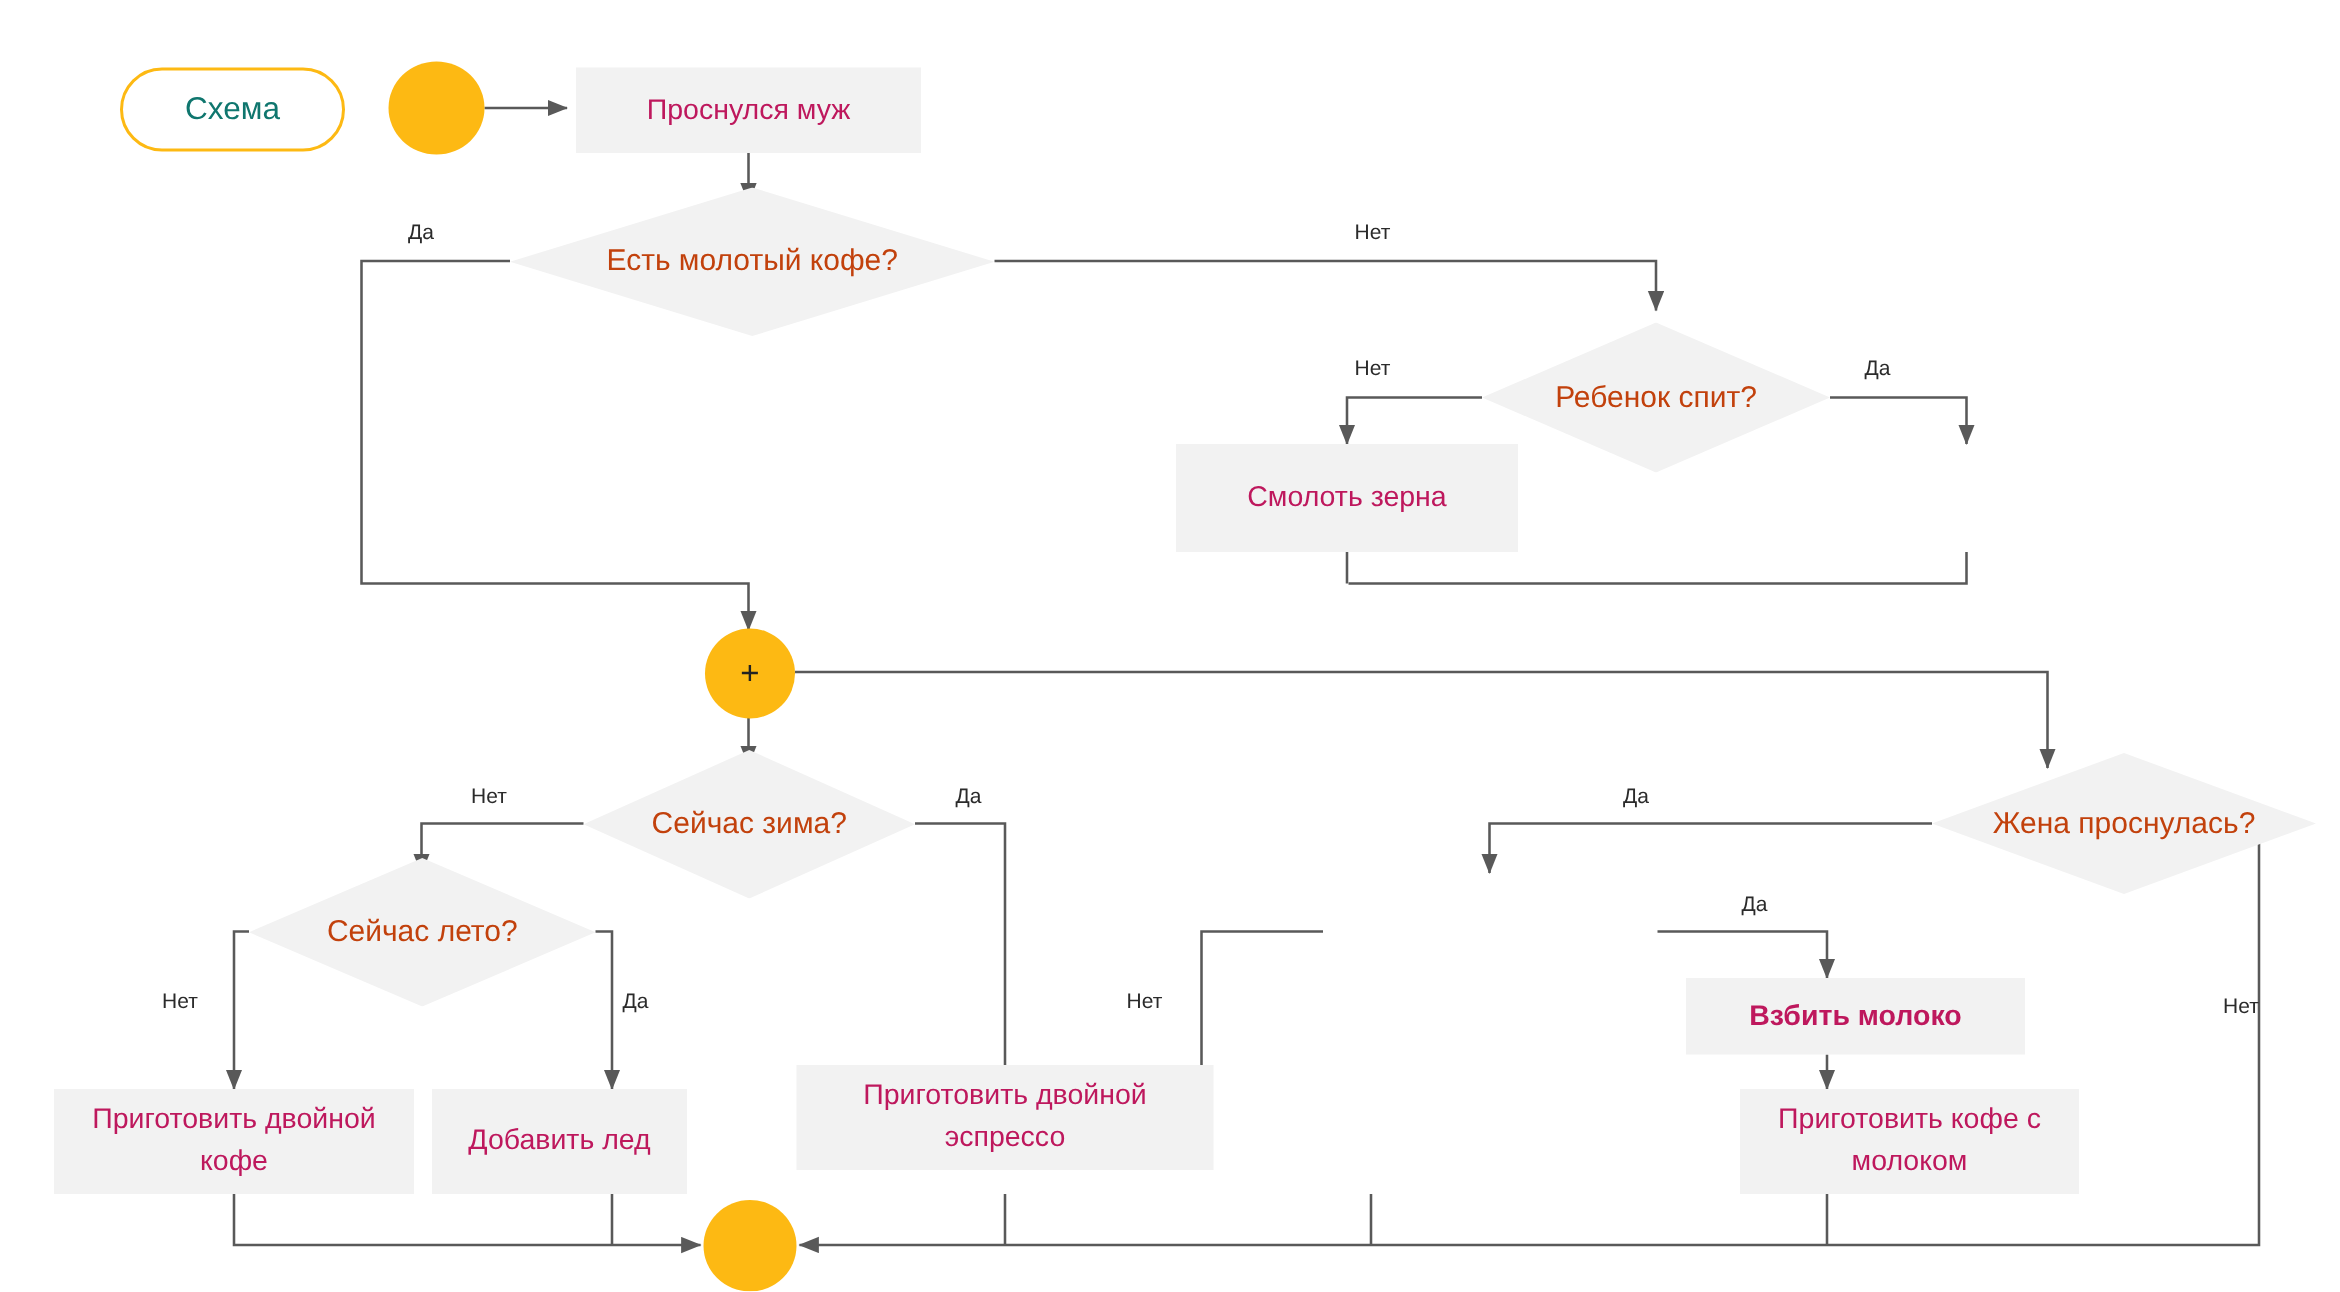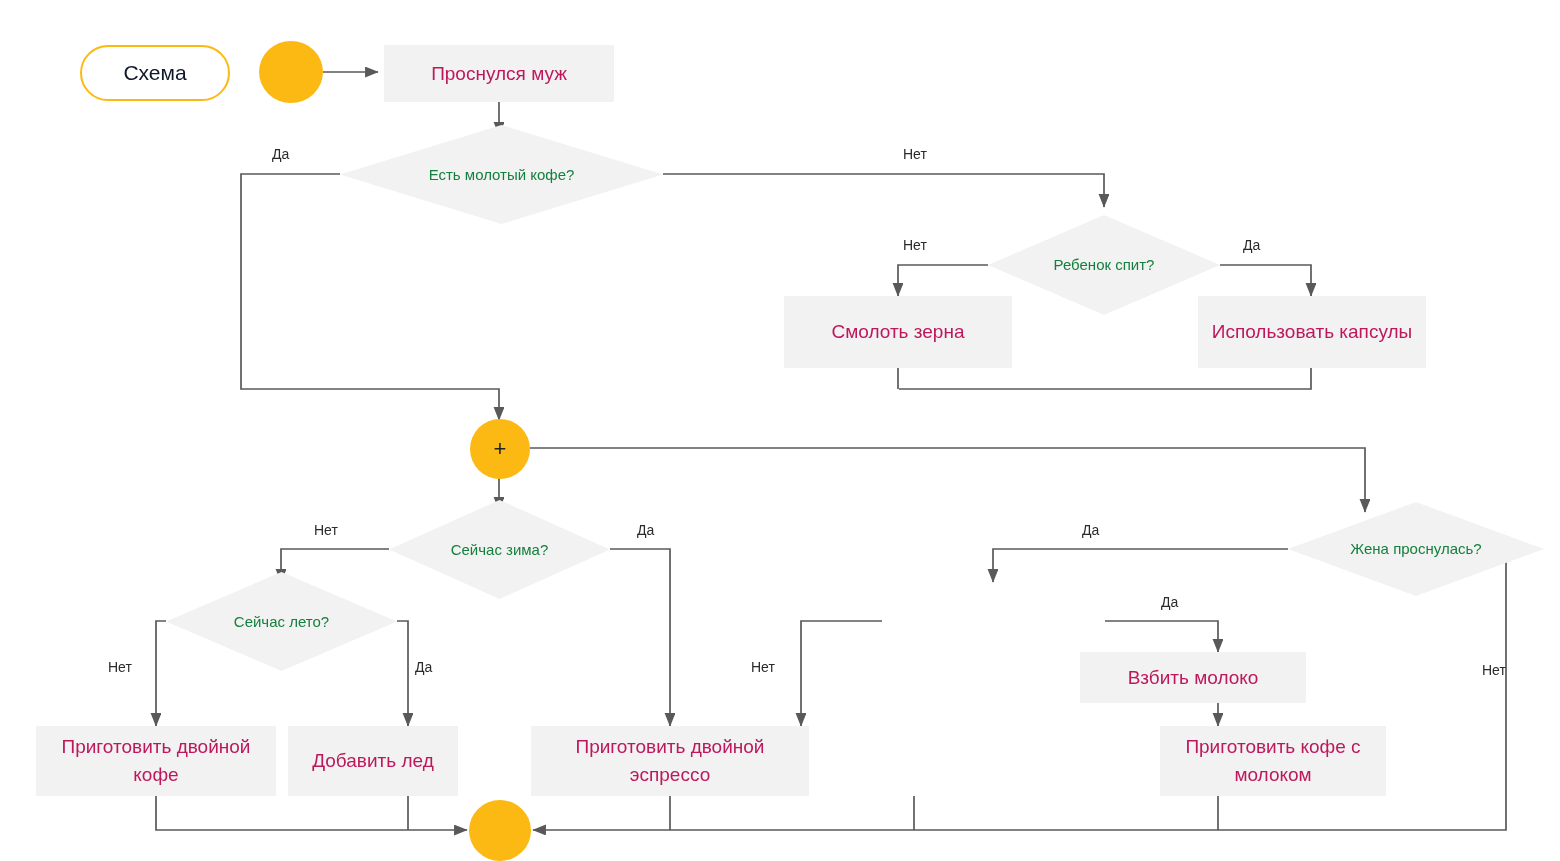--- a/index.html
+++ b/index.html
@@ -56,23 +56,23 @@
   .decision-label {
     position: absolute;
     left: 0;
     top: 0;
     width: 100%;
     height: 100%;
     display: flex;
     align-items: center;
     justify-content: center;
     text-align: center;
-    font-size: 15px;
+    font-size: 20px;
     line-height: 1.45;
-    color: #15803d;
+    color: #c2410c;
     pointer-events: none;
   }
   .dot {
     position: absolute;
     border-radius: 50%;
     background: #FDB913;
     display: flex;
     align-items: center;
     justify-content: center;
     color: #222;
@@ -89,21 +89,21 @@
   .title-pill {
     position: absolute;
     box-sizing: border-box;
     border: 2px solid #FDB913;
     border-radius: 999px;
     background: #ffffff;
     display: flex;
     align-items: center;
     justify-content: center;
     font-size: 21px;
-    color: #0f172a;
+    color: #0f766e;
   }
 </style>
 </head>
 <body>
 
 <div id="canvas">
 
   <svg id="edges" viewBox="0 0 1560 861">
     <defs>
       <marker id="arrow" markerWidth="9" markerHeight="9" refX="7.6" refY="3.2" orient="auto" markerUnits="strokeWidth">
@@ -195,38 +195,35 @@
 
 
   <div class="node process" style="left:384px; top:45px; width:230px; height:57px;">
     <span>Проснулся муж</span>
   </div>
 
   <div class="node process" style="left:784px; top:296px; width:228px; height:72px;">
     <span>Смолоть зерна</span>
   </div>
 
-  <div class="node process" style="left:1198px; top:296px; width:228px; height:72px;">
-    <span>Использовать капсулы</span>
-  </div>
 
   <div class="node process" style="left:36px; top:726px; width:240px; height:70px;">
     <span>Приготовить двойной кофе</span>
   </div>
 
   <div class="node process" style="left:288px; top:726px; width:170px; height:70px;">
     <span>Добавить лед</span>
   </div>
 
-  <div class="node process" style="left:531px; top:726px; width:278px; height:70px;">
+  <div class="node process" style="left:531px; top:710px; width:278px; height:70px;">
     <span>Приготовить двойной эспрессо</span>
   </div>
 
 
-  <div class="node process" style="left:1080px; top:652px; width:226px; height:51px;">
+  <div class="node process" style="left:1124px; top:652px; width:226px; height:51px;font-weight:bold;">
     <span>Взбить молоко</span>
   </div>
 
   <div class="node process" style="left:1160px; top:726px; width:226px; height:70px;">
     <span>Приготовить кофе с молоком</span>
   </div>
 
   <div class="dot" style="left:259px; top:41px; width:64px; height:62px;">
     <span></span>
   </div>

